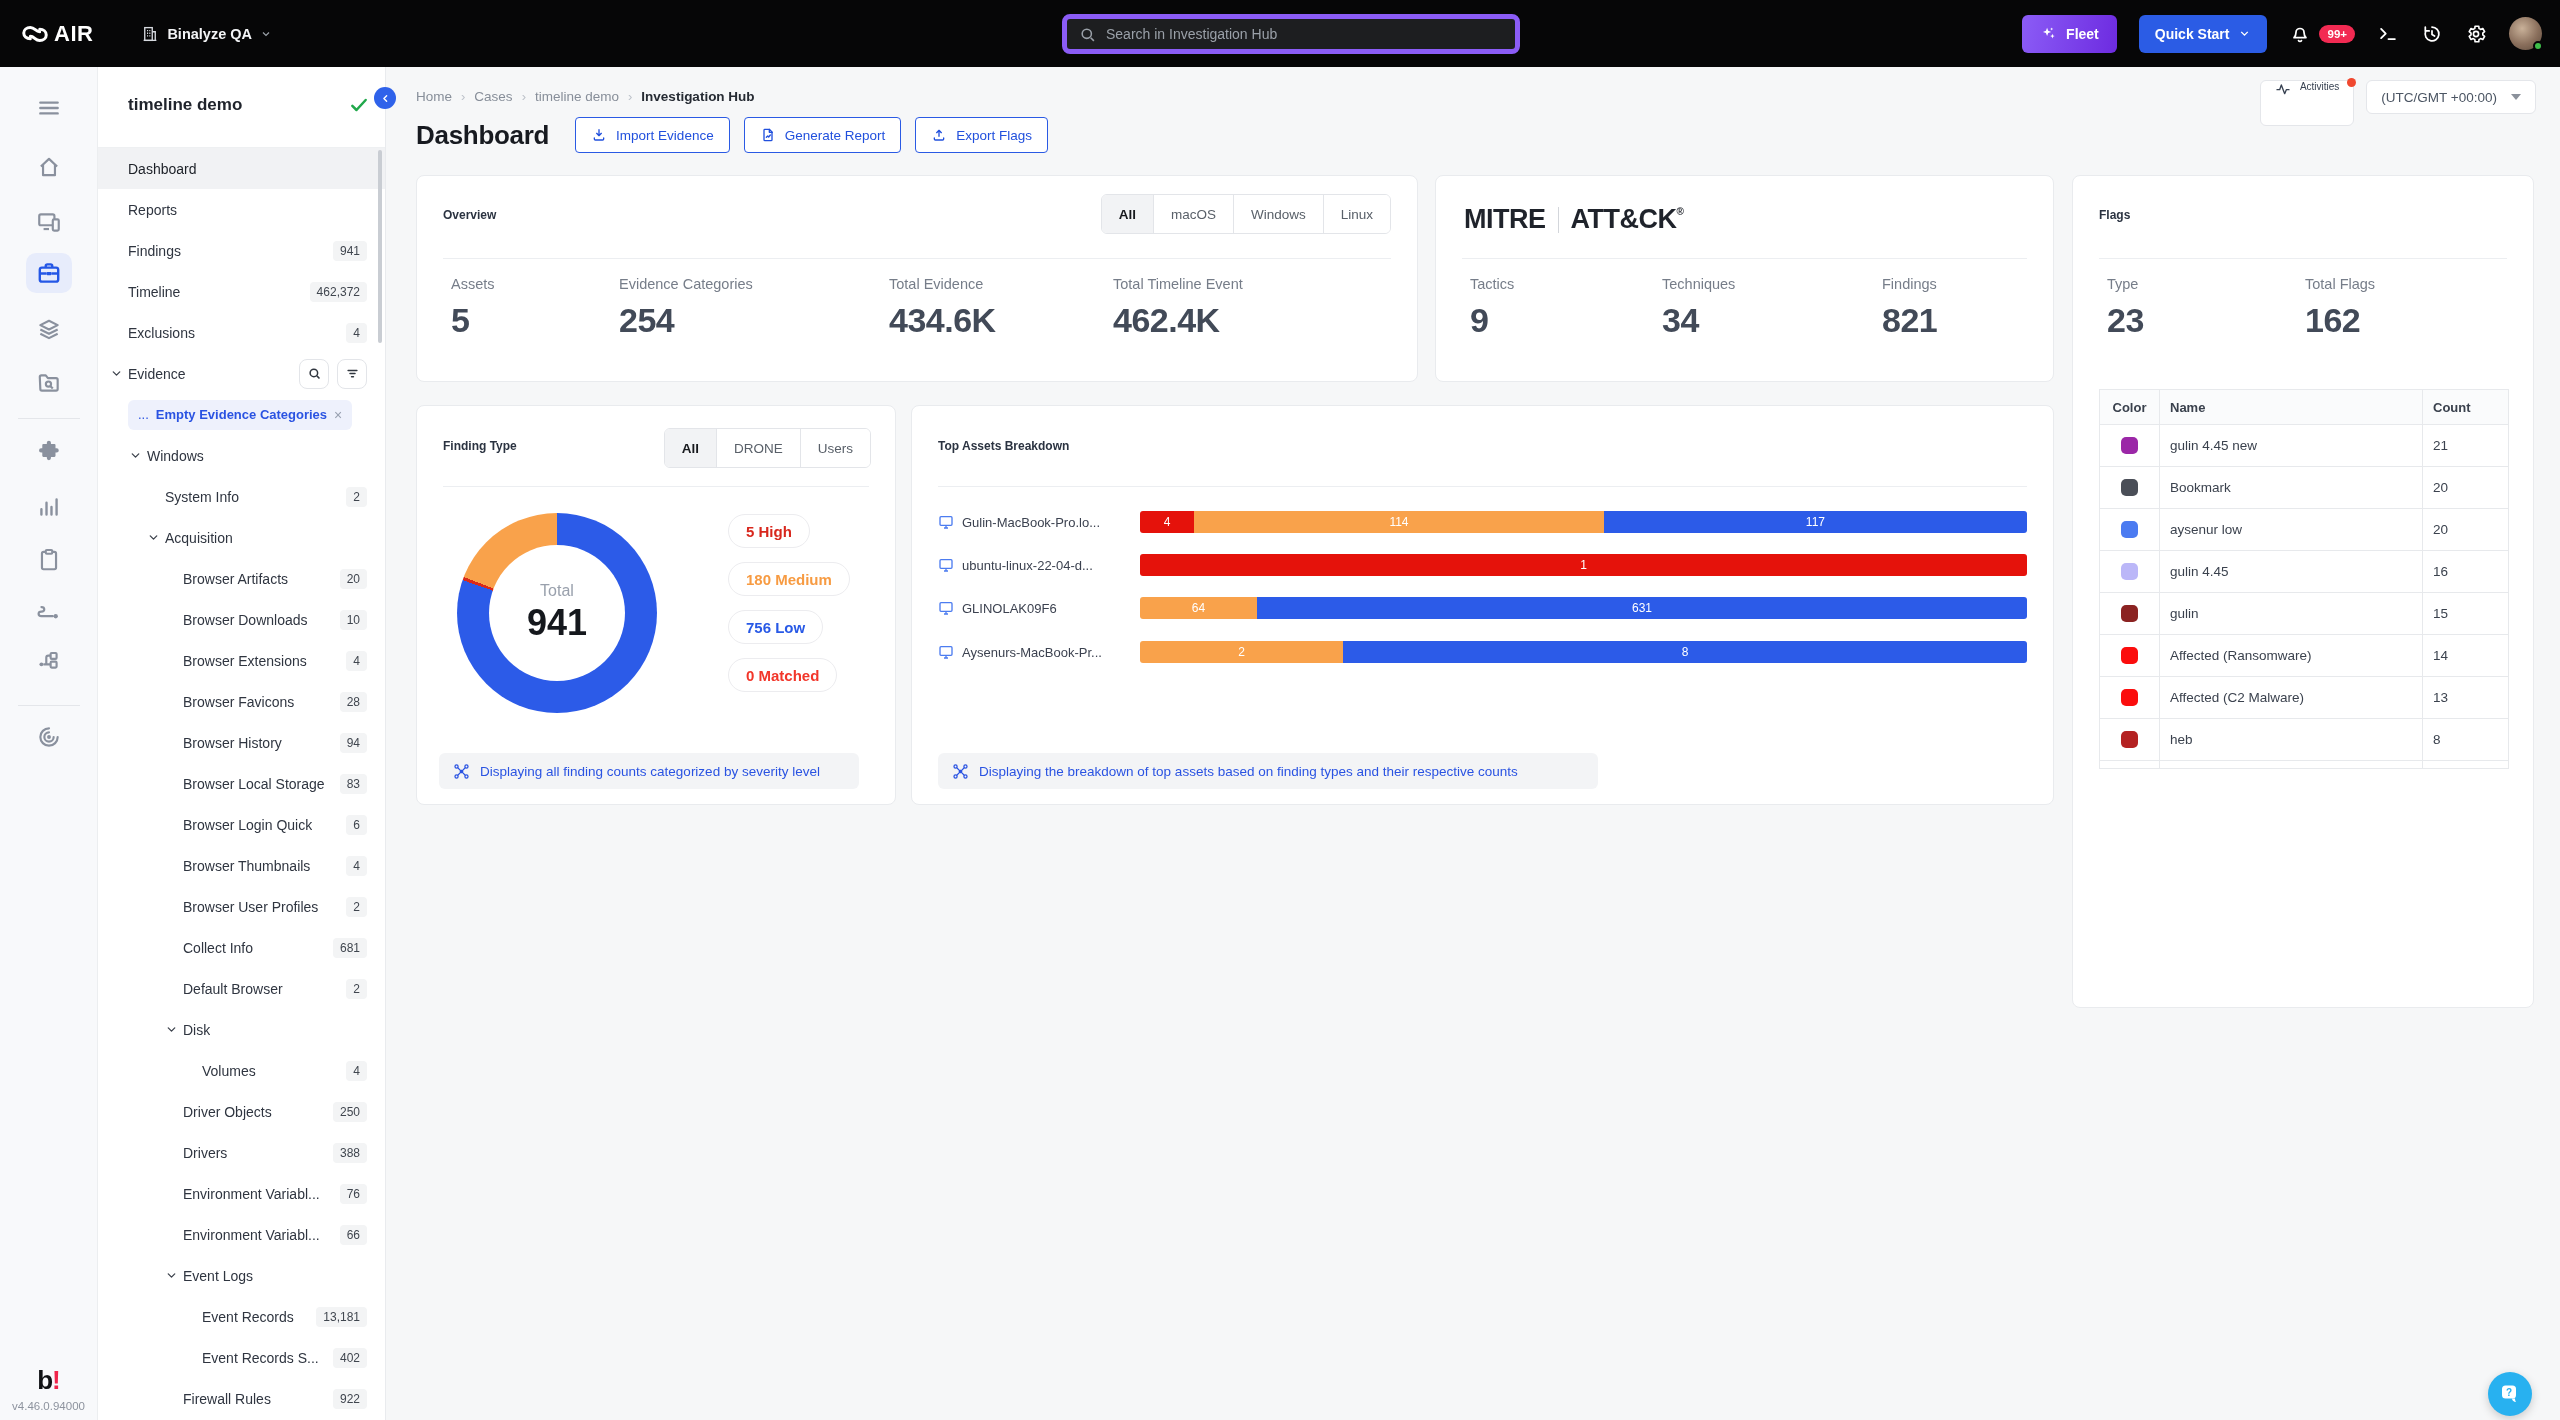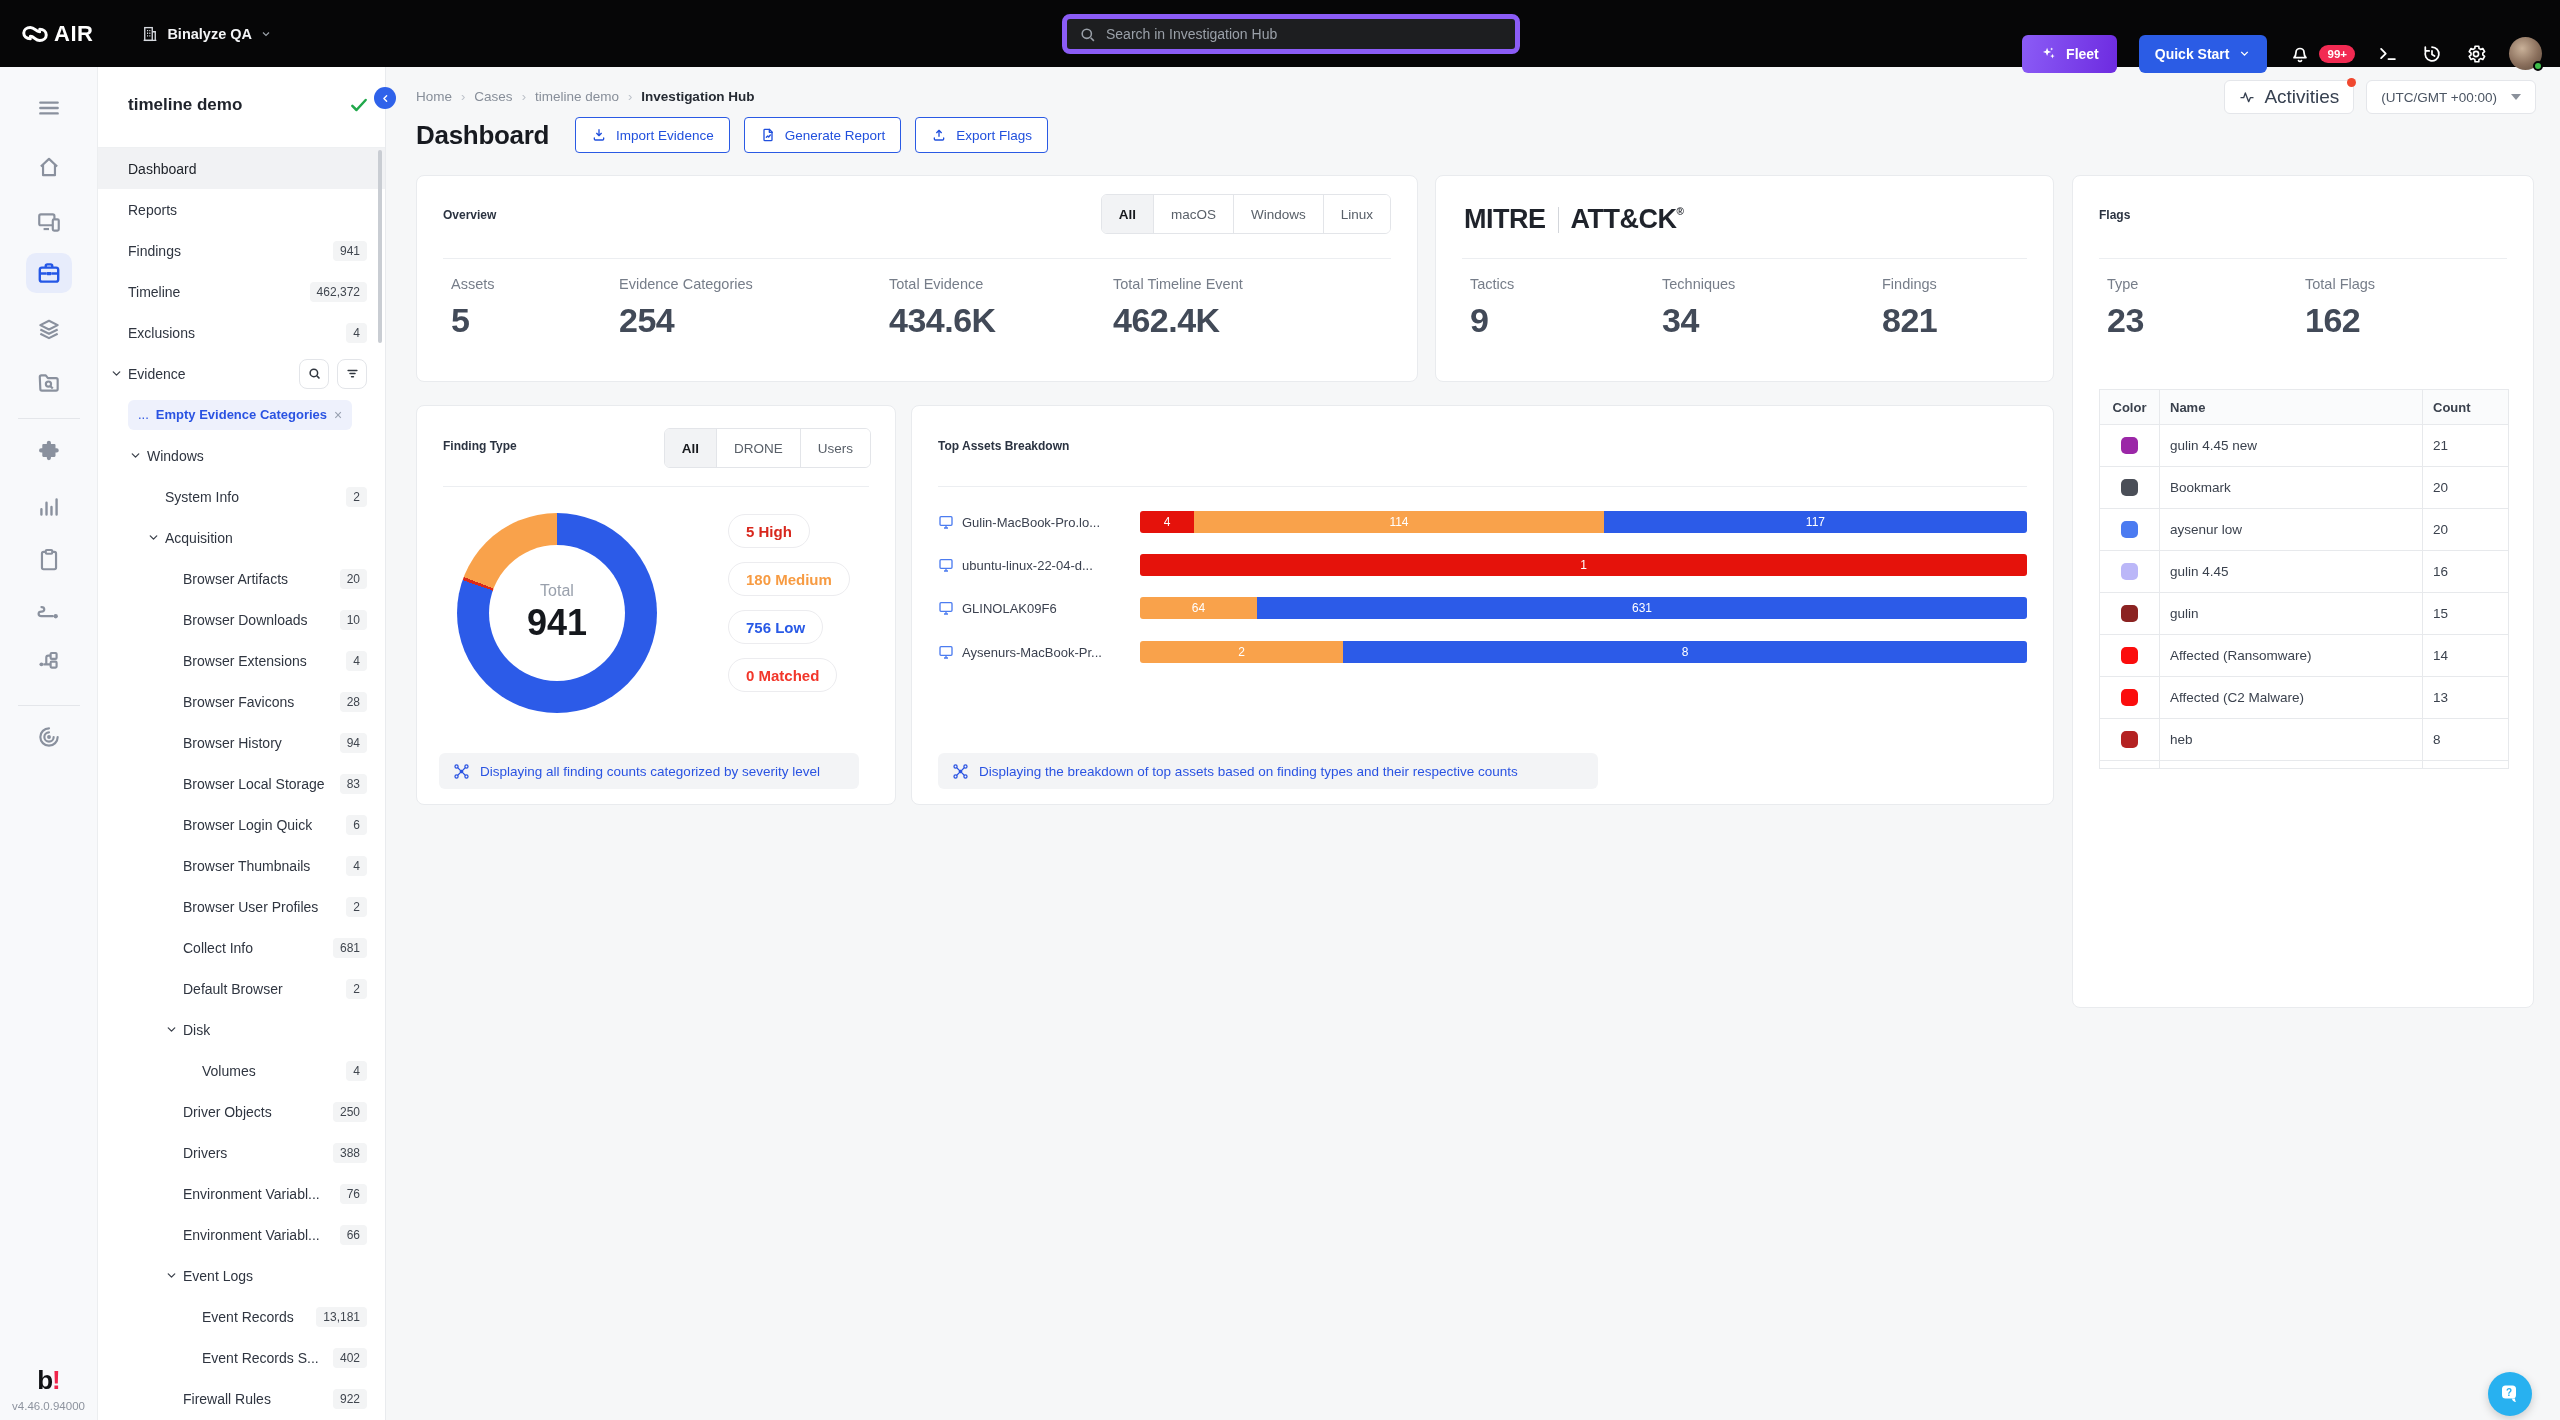--- a/index.html
+++ b/index.html
@@ -9,21 +9,21 @@
 
   
   .topbar { position:absolute; left:0; top:0; width:2560px; height:67px; background:#060607; display:flex; align-items:center; z-index:30; }
   .brand { display:flex; align-items:center; gap:4px; margin-left:20px; }
   .brand-name { color:#fff; font-size:22px; font-weight:800; letter-spacing:.5px; }
   .org { display:flex; align-items:center; gap:8px; margin-left:48px; cursor:pointer; }
   .org-name { color:#f3f4f6; font-size:14.5px; font-weight:600; }
   .search-wrap { position:absolute; left:1062px; top:14px; width:458px; height:40px; background:#1d1e20; border:5px solid #8b5cf6; border-radius:8px; display:flex; align-items:center; padding:0 12px; gap:10px; }
   .search-wrap input { flex:1; background:transparent; border:none; outline:none; color:#d3d6db; font-size:14px; font-family:"Liberation Sans",sans-serif; }
   .search-wrap input::placeholder { color:#9aa0a8; }
-  .top-right { position:absolute; right:18px; top:0; height:67px; display:flex; align-items:center; gap:22px;margin-top:20px; }
+  .top-right { position:absolute; right:18px; top:0; height:67px; display:flex; align-items:center; gap:22px; }
   .btn-fleet { display:flex; align-items:center; gap:9px; height:38px; padding:0 18px; border-radius:6px; border:none; cursor:pointer; color:#fff; font-size:14px; font-weight:600; font-family:inherit; background:linear-gradient(100deg,#8b5cf6 0%,#6d2be0 100%); }
   .btn-quick { display:flex; align-items:center; gap:9px; height:38px; padding:0 16px; border-radius:6px; border:none; cursor:pointer; color:#fff; font-size:14px; font-weight:600; font-family:inherit; background:#2b5ce5; }
   .ticon { width:22px; height:22px; color:#fff; cursor:pointer; display:inline-flex; }
   .badge-pill { background:#f22a52; color:#fff; font-size:11.5px; font-weight:700; border-radius:10px; padding:3px 8px; margin-left:-14px; }
   .avatar { position:relative; width:33px; height:33px; border-radius:50%; background:radial-gradient(circle at 40% 35%, #c9b199 0%, #8a6f5c 55%, #5c4a3c 100%); cursor:pointer; }
   .avatar .dot { position:absolute; right:-1px; bottom:-1px; width:10px; height:10px; border-radius:50%; background:#3fbf4a; border:2px solid #060607; }
 
   
   .rail { position:absolute; left:0; top:67px; width:98px; bottom:0; background:#f8f9fb; border-right:1px solid #eceef0; z-index:20; }
   .rail-ic { position:absolute; left:50%; transform:translate(-50%,-50%); width:26px; height:26px; color:#8a919e; cursor:pointer; display:flex; align-items:center; justify-content:center; }
@@ -62,21 +62,21 @@
   .breadcrumb { position:absolute; left:30px; top:22px; display:flex; align-items:center; gap:9px; font-size:13.5px; color:#878e99; }
   .breadcrumb .sep { color:#bcc1c9; font-size:13px; }
   .breadcrumb .cur { color:#262b33; font-weight:600; }
   .breadcrumb .lnk { cursor:pointer; }
   .page-head { position:absolute; left:30px; top:50px; display:flex; align-items:center; gap:26px; }
   .page-title { font-size:26px; font-weight:700; color:#171a20; letter-spacing:-.3px; }
   .head-btns { display:flex; gap:14px; }
   .btn-ob { display:inline-flex; align-items:center; gap:9px; height:36px; padding:0 15px; border:1px solid #2a5ae4; border-radius:4px; background:#fff; color:#2150dd; font-size:13.5px; font-weight:500; font-family:inherit; cursor:pointer; }
   .btn-ob svg { width:16px; height:16px; }
   .right-controls { position:absolute; right:24px; top:13px; display:flex; gap:12px; }
-  .btn-activities { position:relative; display:inline-flex; align-items:center; gap:9px; height:34px; padding:0 14px; border:1px solid #e4e6ea; border-radius:6px; background:#fff; color:#374151; font-size:19px; font-family:inherit; cursor:pointer; }
+  .btn-activities { position:relative; display:inline-flex; gap:9px; height:46px; padding:0 14px; border:1px solid #e4e6ea; border-radius:6px; background:#fff; color:#374151; font-size:10px; font-family:inherit; cursor:pointer; }
   .btn-activities .reddot { position:absolute; right:-3px; top:-3px; width:9px; height:9px; border-radius:50%; background:#f0482f; }
   .tz-select { display:inline-flex; align-items:center; gap:14px; height:34px; padding:0 14px; border:1px solid #e4e6ea; border-radius:6px; background:#fff; color:#4b5563; font-size:13.5px; cursor:pointer; }
   .caret { width:0; height:0; border-left:5px solid transparent; border-right:5px solid transparent; border-top:6px solid #8b919b; }
 
   .card { position:absolute; background:#fff; border:1px solid #e9ebee; border-radius:8px; }
   .card-title { position:absolute; left:26px; top:32px; font-size:12px; font-weight:600; color:#2b3341; }
   .card-div { position:absolute; left:26px; right:26px; height:1px; background:#eceef1; }
   .stats { position:absolute; left:34px; top:100px; display:flex; }
   .stat-label { font-size:14.5px; color:#767d89; }
   .stat-value { margin-top:9px; font-size:34px; font-weight:700; color:#424a58; letter-spacing:-.5px; }

